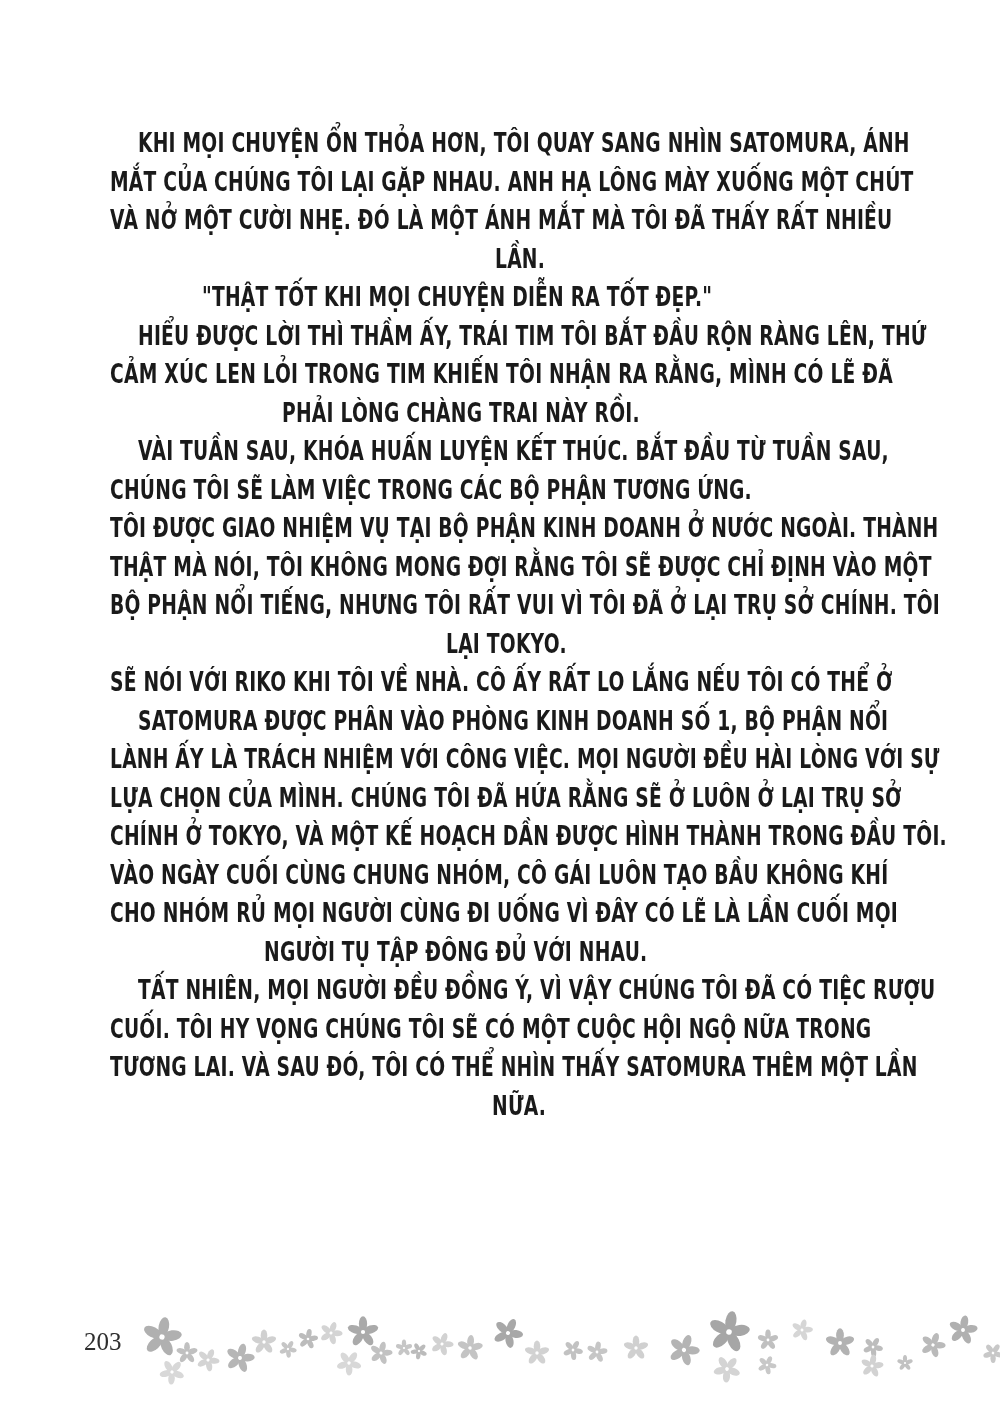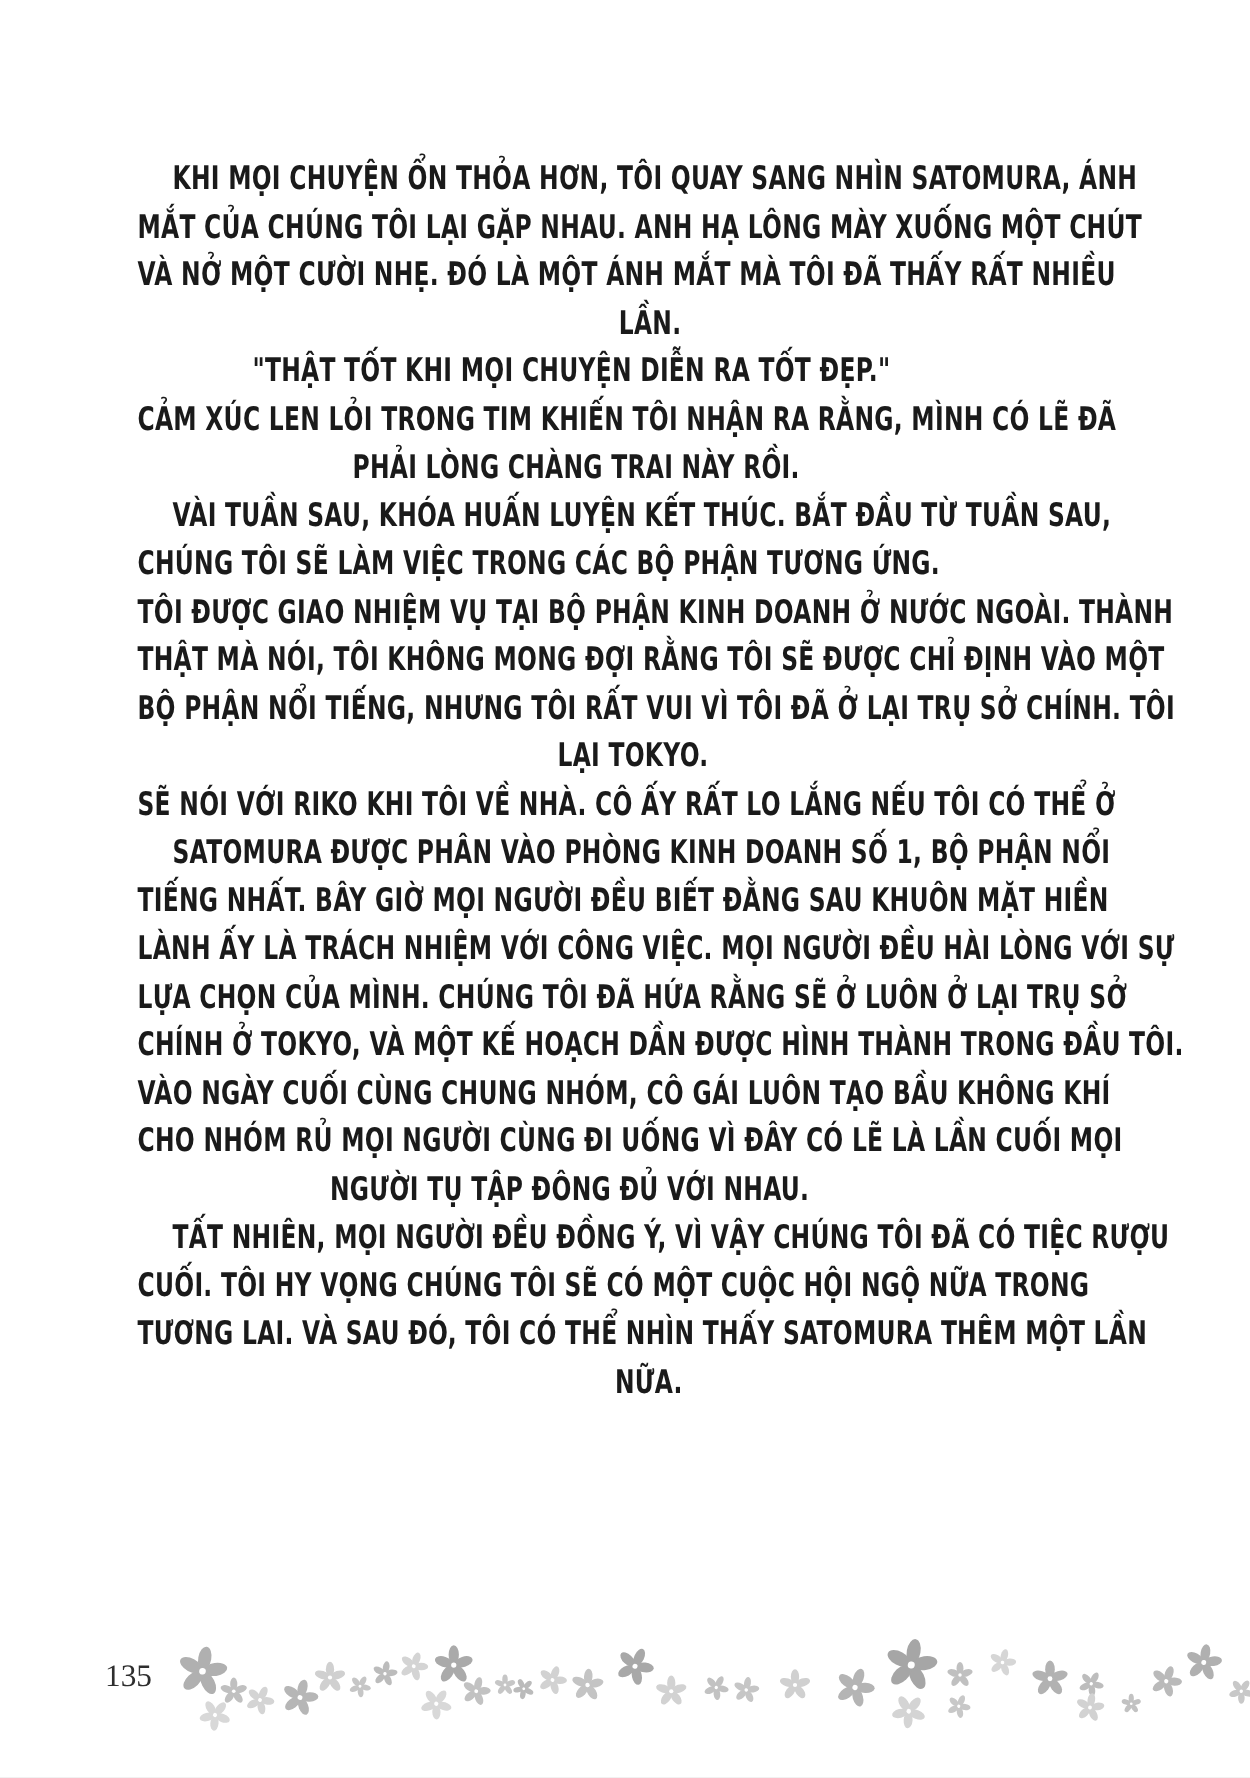--- a/index.html
+++ b/index.html
@@ -55,44 +55,44 @@
 <body>
 
 <div class="page">
 
   <div class="text-block">
     <div class="line ind"><span class="t">KHI MỌI CHUYỆN ỔN THỎA HƠN, TÔI QUAY SANG NHÌN SATOMURA, ÁNH</span></div>
     <div class="line"><span class="t">MẮT CỦA CHÚNG TÔI LẠI GẶP NHAU. ANH HẠ LÔNG MÀY XUỐNG MỘT CHÚT</span></div>
     <div class="line"><span class="t">VÀ NỞ MỘT CƯỜI NHẸ. ĐÓ LÀ MỘT ÁNH MẮT MÀ TÔI ĐÃ THẤY RẤT NHIỀU</span></div>
     <div class="line"><span class="t">LẦN.</span></div>
     <div class="line ind2"><span class="t">"THẬT TỐT KHI MỌI CHUYỆN DIỄN RA TỐT ĐẸP."</span></div>
+    <div class="line ind"><span class="t">HIỂU ĐƯỢC LỜI THÌ THẦM ẤY, TRÁI TIM TÔI BẮT ĐẦU RỘN RÀNG LÊN, THỨ</span></div>
     <div class="line"><span class="t">CẢM XÚC LEN LỎI TRONG TIM KHIẾN TÔI NHẬN RA RẰNG, MÌNH CÓ LẼ ĐÃ</span></div>
     <div class="line"><span class="t">PHẢI LÒNG CHÀNG TRAI NÀY RỒI.</span></div>
     <div class="line ind"><span class="t">VÀI TUẦN SAU, KHÓA HUẤN LUYỆN KẾT THÚC. BẮT ĐẦU TỪ TUẦN SAU,</span></div>
     <div class="line"><span class="t">CHÚNG TÔI SẼ LÀM VIỆC TRONG CÁC BỘ PHẬN TƯƠNG ỨNG.</span></div>
     <div class="line"><span class="t">TÔI ĐƯỢC GIAO NHIỆM VỤ TẠI BỘ PHẬN KINH DOANH Ở NƯỚC NGOÀI. THÀNH</span></div>
     <div class="line"><span class="t">THẬT MÀ NÓI, TÔI KHÔNG MONG ĐỢI RẰNG TÔI SẼ ĐƯỢC CHỈ ĐỊNH VÀO MỘT</span></div>
     <div class="line"><span class="t">BỘ PHẬN NỔI TIẾNG, NHƯNG TÔI RẤT VUI VÌ TÔI ĐÃ Ở LẠI TRỤ SỞ CHÍNH. TÔI</span></div>
     <div class="line"><span class="t">LẠI TOKYO.</span></div>
     <div class="line"><span class="t">SẼ NÓI VỚI RIKO KHI TÔI VỀ NHÀ. CÔ ẤY RẤT LO LẮNG NẾU TÔI CÓ THỂ Ở</span></div>
     <div class="line ind"><span class="t">SATOMURA ĐƯỢC PHÂN VÀO PHÒNG KINH DOANH SỐ 1, BỘ PHẬN NỔI</span></div>
-    <div class="line"><span class="t">TIẾNG NHẤT. BÂY GIỜ MỌI NGƯỜI ĐỀU BIẾT ĐẰNG SAU KHUÔN MẶT HIỀN</span></div>
     <div class="line"><span class="t">LÀNH ẤY LÀ TRÁCH NHIỆM VỚI CÔNG VIỆC. MỌI NGƯỜI ĐỀU HÀI LÒNG VỚI SỰ</span></div>
     <div class="line"><span class="t">LỰA CHỌN CỦA MÌNH. CHÚNG TÔI ĐÃ HỨA RẰNG SẼ Ở LUÔN Ở LẠI TRỤ SỞ</span></div>
     <div class="line"><span class="t">CHÍNH Ở TOKYO, VÀ MỘT KẾ HOẠCH DẦN ĐƯỢC HÌNH THÀNH TRONG ĐẦU TÔI.</span></div>
     <div class="line"><span class="t">VÀO NGÀY CUỐI CÙNG CHUNG NHÓM, CÔ GÁI LUÔN TẠO BẦU KHÔNG KHÍ</span></div>
     <div class="line"><span class="t">CHO NHÓM RỦ MỌI NGƯỜI CÙNG ĐI UỐNG VÌ ĐÂY CÓ LẼ LÀ LẦN CUỐI MỌI</span></div>
     <div class="line"><span class="t">NGƯỜI TỤ TẬP ĐÔNG ĐỦ VỚI NHAU.</span></div>
     <div class="line ind"><span class="t">TẤT NHIÊN, MỌI NGƯỜI ĐỀU ĐỒNG Ý, VÌ VẬY CHÚNG TÔI ĐÃ CÓ TIỆC RƯỢU</span></div>
     <div class="line"><span class="t">CUỐI. TÔI HY VỌNG CHÚNG TÔI SẼ CÓ MỘT CUỘC HỘI NGỘ NỮA TRONG</span></div>
     <div class="line"><span class="t">TƯƠNG LAI. VÀ SAU ĐÓ, TÔI CÓ THỂ NHÌN THẤY SATOMURA THÊM MỘT LẦN</span></div>
     <div class="line"><span class="t">NỮA.</span></div>
   </div>
 
-  <div class="page-number">135</div>
+  <div class="page-number">203</div>
 
   <svg class="flowers" viewBox="0 0 1000 130" xmlns="http://www.w3.org/2000/svg">
     <defs>
       <g id="fl">
         <g>
             <ellipse cx="0" cy="-11" rx="5.5" ry="10"></ellipse>
           </g>
         <g transform="rotate(72)">
             <ellipse cx="0" cy="-11" rx="5.5" ry="10"></ellipse>
           </g>

